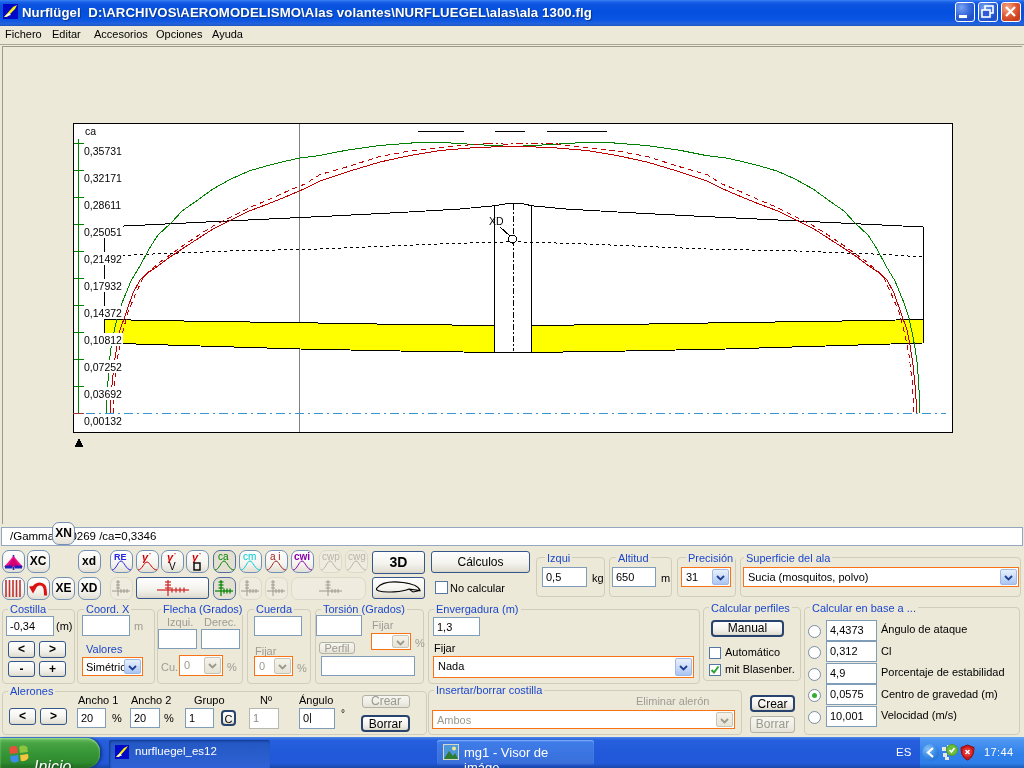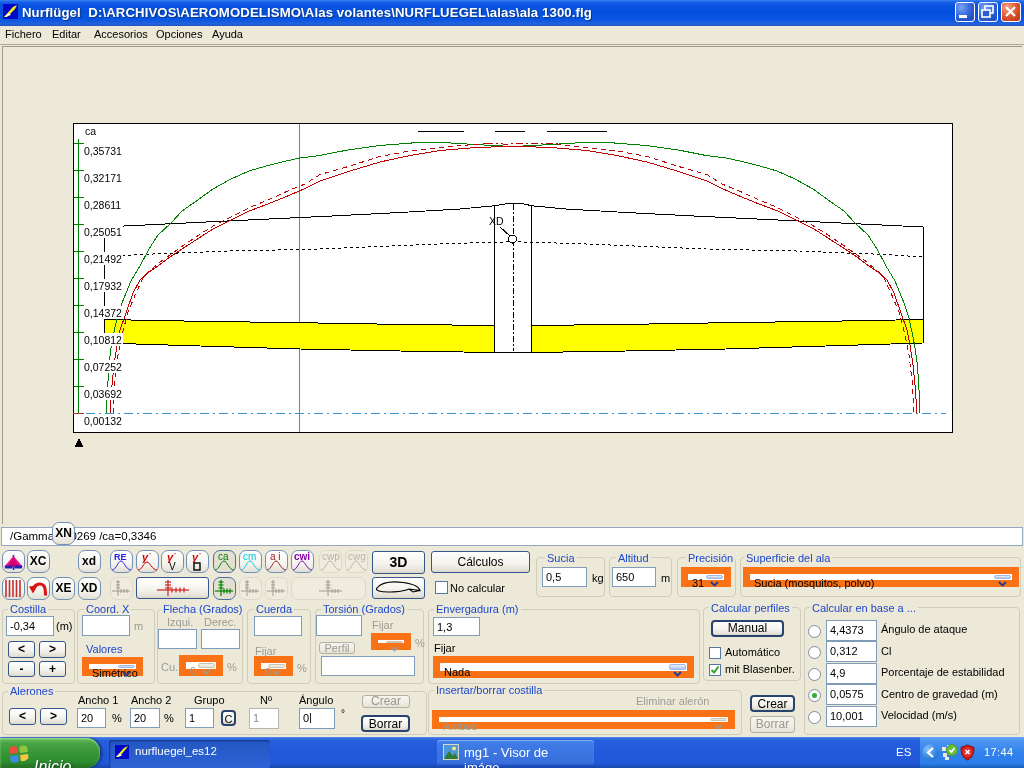--- a/index.html
+++ b/index.html
@@ -24,21 +24,21 @@
 .tbtn.press{background:#E3E0D2;border-color:#4D6FA1;}
 .tbtn.flat{border:1px solid #DCD9CA;background:#EFECDF;}
 .inp{position:absolute;background:#fff;border:1px solid #7F9DB9;font-size:11px;color:#000;}
 .inp span{position:absolute;left:3px;top:3px;white-space:nowrap;}
 .inp.dis{border-color:#B5B8B0;color:#8B8B83;}
 .grp{position:absolute;border:1px solid #D0CDBA;border-radius:4px;}
 .glab{position:absolute;font-size:11px;color:#1C47CE;background:#ECE9D8;padding:0 2px;white-space:nowrap;z-index:3;}
 
 .lbl{position:absolute;font-size:11px;color:#000;white-space:nowrap;}
 .lbl.gray{color:#9D9C94;}
-.combo{position:absolute;background:#fff;border:7px solid #f97316;padding-left:9px;}
+.combo{position:absolute;background:#fff;border:1px solid #f97316;padding-left:9px;}
 .combo .ct{position:absolute;left:4px;top:3px;font-size:11px;color:#000;white-space:nowrap;}
 .combo .ar{position:absolute;right:1px;top:1px;bottom:1px;width:17px;background:linear-gradient(180deg,#E9F0FC 0%,#CCDCF8 50%,#A9C4F2 100%);border:1px solid #9DB9E4;border-radius:2px;}
 .combo.dis .ct{color:#9B9A8D;}
 .combo.dis .ar{background:linear-gradient(180deg,#F4F2EA 0%,#E6E3D7 100%);border-color:#C8C5B4;}
 .chev{position:absolute;left:3px;top:5px;width:9px;height:6px;}
 .cb{position:absolute;width:13px;height:13px;background:#fff;border:1px solid #5577A2;}
 .radio{position:absolute;width:13px;height:13px;border-radius:50%;background:#fff;border:1px solid #7B8DA5;}
 .radio .dot{position:absolute;left:3px;top:3px;width:5px;height:5px;border-radius:50%;background:#35AC35;}
 </style></head><body>
 <div id="title" class="abs">
@@ -289,21 +289,21 @@
         <line x1="46" y1="11" x2="46" y2="15"></line>
       </g>
     </svg></div>
 <div class="btn" style="left:372px;top:576.5px;width:53px;height:22px"><svg width="51" height="20">
       <path d="M4,10 C8,5 18,3 30,4.5 C40,5.8 46,9 47,12.5 L36,11 C30,14 12,15 6,13 C3,12 3,11 4,10 Z M47,12.5 L40,14 36,11" fill="none" stroke="#000" stroke-width="1.1"></path>
     </svg></div>
 <div class="cb" style="left:435px;top:581px"></div>
 <div class="lbl" style="left:450px;top:582px">No calcular</div>
 
 <div class="grp" style="left:536px;top:557px;width:69px;height:40px"></div>
-<span class="glab" style="left:545px;top:552px">Sucia</span>
+<span class="glab" style="left:545px;top:552px">Izqui</span>
 <div class="inp" style="left:542px;top:567px;width:45px;height:20px">
     <span>0,5</span>
   </div>
 <div class="lbl" style="left:592px;top:572px">kg</div>
 <div class="grp" style="left:609px;top:557px;width:63px;height:40px"></div>
 <span class="glab" style="left:616px;top:552px">Altitud</span>
 <div class="inp" style="left:612px;top:567px;width:44px;height:20px">
     <span>650</span>
   </div>
 <div class="lbl" style="left:661px;top:572px">m</div>

